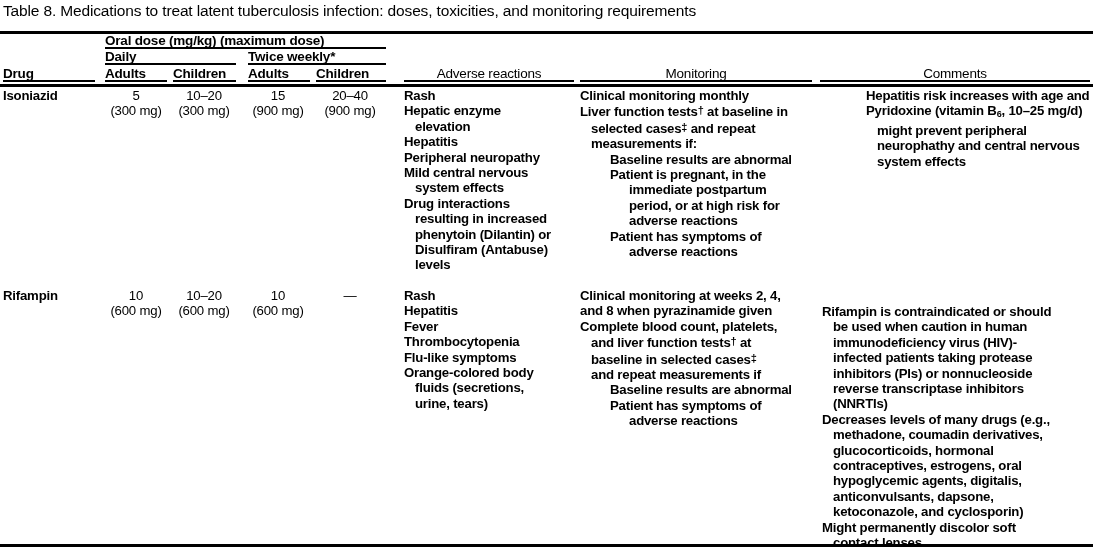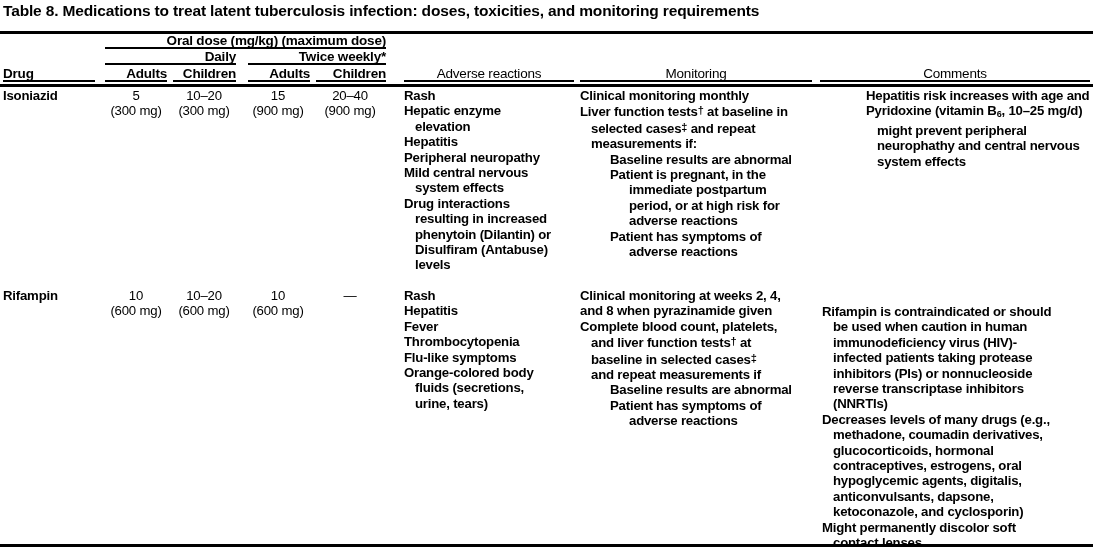--- a/index.html
+++ b/index.html
@@ -20,21 +20,21 @@
     background: #ffffff;
   }
 
   
   .table-title {
     position: absolute;
     left: 3px;
     top: 2px;
     width: 1080px;
     font-size: 15.5px;
-    font-weight: bold;
+    font-weight: normal;
     letter-spacing: -0.15px;
     white-space: nowrap;
   }
 
   
   .rule {
     position: absolute;
     background: #000000;
   }
   .rule-top    { left: 0;   top: 31px;  width: 1093px; height: 3px; }
@@ -54,21 +54,21 @@
   .rule-comments    { left: 820px; top: 80px; width: 270px; height: 2px; }
 
   
   .hdr {
     position: absolute;
     font-size: 13.5px;
     font-weight: bold;
     letter-spacing: -0.2px;
     white-space: nowrap;
   }
-  .hdr-center { text-align: right; }
+  .hdr-center { text-align: left; }
 
   .h-oraldose  { left: 105px; top: 33px; width: 281px; }
   .h-daily     { left: 105px; top: 49px; width: 131px; }
   .h-twice     { left: 248px; top: 49px; width: 138px; }
   .h-drug      { left: 3px;   top: 66px; text-align: center; }
   .h-adults1   { left: 105px; top: 66px; width: 62px; }
   .h-children1 { left: 173px; top: 66px; width: 63px; }
   .h-adults2   { left: 248px; top: 66px; width: 62px; }
   .h-children2 { left: 316px; top: 66px; width: 70px; }
 

